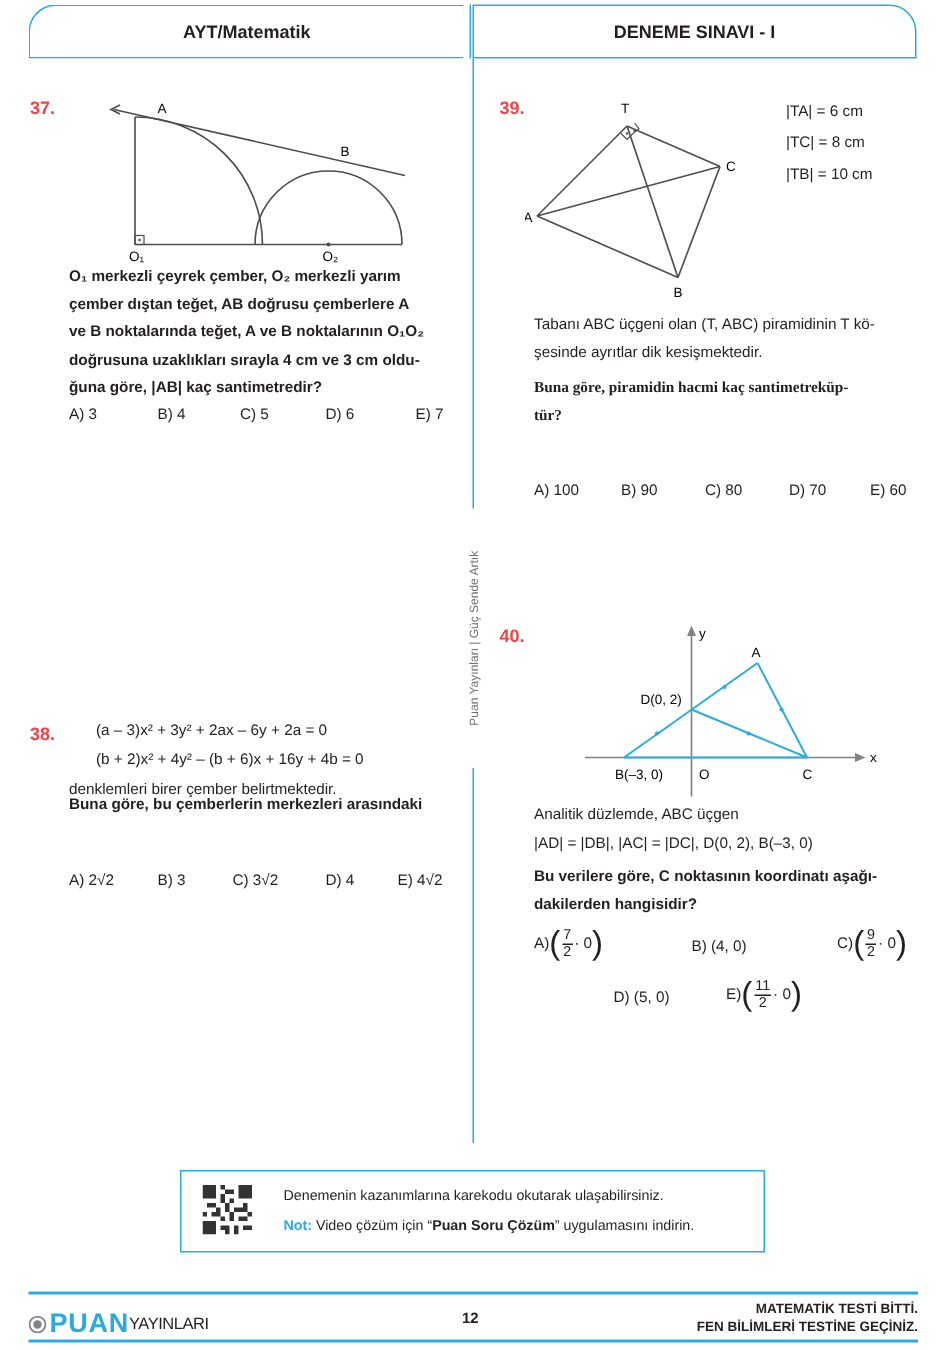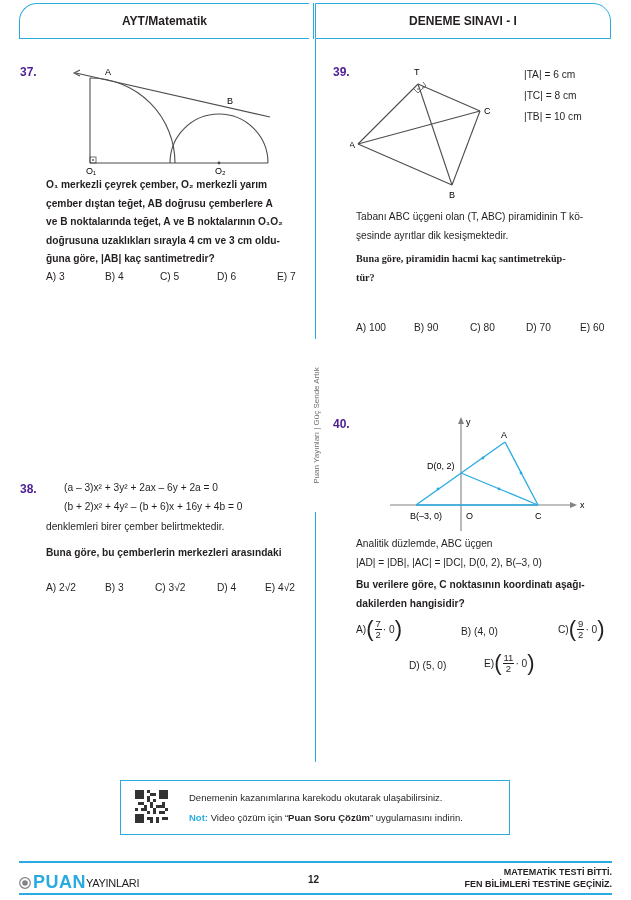--- a/index.html
+++ b/index.html
@@ -8,21 +8,21 @@
 
   .hdr-box { position: absolute; top: 3px; height: 36px; border: 1.2px solid #29abe2; border-bottom-width: 1.2px; display: flex; align-items: center; justify-content: center; font-weight: bold; font-size: 12px; background:#fff; }
   .hdr-left { left: 19px; width: 290px; border-top-left-radius: 18px; border-right: none; }
   .hdr-right { left: 315px; width: 296px; border-top-right-radius: 18px; }
   .hdr-divider { position: absolute; left: 313px; top: 3px; width: 1.4px; height: 36px; background: #29abe2; }
   .col-divider { position: absolute; left: 315px; width: 1.4px; background: #29abe2; }
 
   .side-text { position: absolute; left: 304px; top: 340px; width: 24px; height: 170px; display: flex; align-items: center; justify-content: center; }
   .side-text span { display: block; transform: rotate(-90deg); white-space: nowrap; font-size: 8px; color: #6d6e71; }
 
-  .qnum { position: absolute; font-weight: bold; font-size: 12px; color: #4c1d95; }
+  .qnum { position: absolute; font-weight: bold; font-size: 12px; color: #ef4444; }
   .txt { position: absolute; font-size: 10.2px; line-height: 18.5px; }
   .bold { font-weight: bold; }
   .opts { position: absolute; display: flex; font-size: 10.2px; }
   .opt { display: inline-block; }
 
   .note-box { position: absolute; left: 120px; top: 780px; width: 390px; height: 55px; border: 1.3px solid #29abe2; }
   .qr { position: absolute; left: 14px; top: 9px; width: 33px; height: 33px; }
   .note-line { position: absolute; left: 68px; font-size: 9.5px; white-space: nowrap; }
   .note-label { color: #29abe2; font-weight: bold; }
 
@@ -86,21 +86,21 @@
   <span class="opt" style="width:60px;">D) 6</span>
   <span class="opt">E) 7</span>
 </div>
 
 <div class="qnum" style="left:20px;top:482px;">38.</div>
 <div class="txt" style="left:64px;top:479px;">
   <div>(a – 3)x² + 3y² + 2ax – 6y + 2a = 0</div>
   <div>(b + 2)x² + 4y² – (b + 6)x + 16y + 4b = 0</div>
 </div>
 <div class="txt" style="left:46px;top:518px;">denklemleri birer çember belirtmektedir.</div>
-<div class="txt bold" style="left:46px;top:544px;text-align:center;">
+<div class="txt bold" style="left:46px;top:528px;text-align:center;">
   <div>Buna göre, bu çemberlerin merkezleri arasındaki</div>
 </div>
 <div class="opts" style="left:46px;top:582px;">
   <span class="opt" style="width:59px;">A) 2√2</span>
   <span class="opt" style="width:50px;">B) 3</span>
   <span class="opt" style="width:62px;">C) 3√2</span>
   <span class="opt" style="width:48px;">D) 4</span>
   <span class="opt">E) 4√2</span>
 </div>
 

